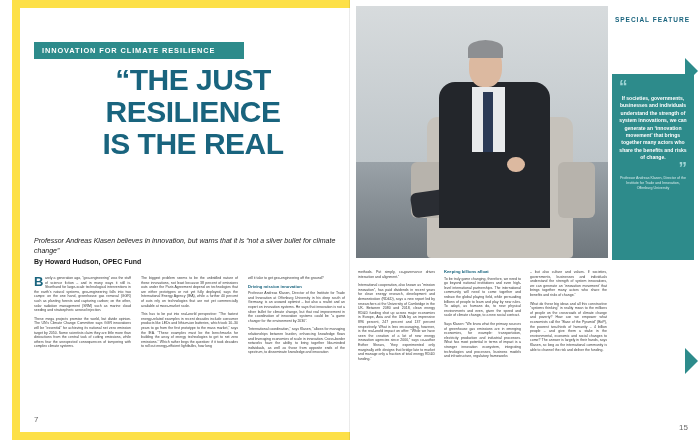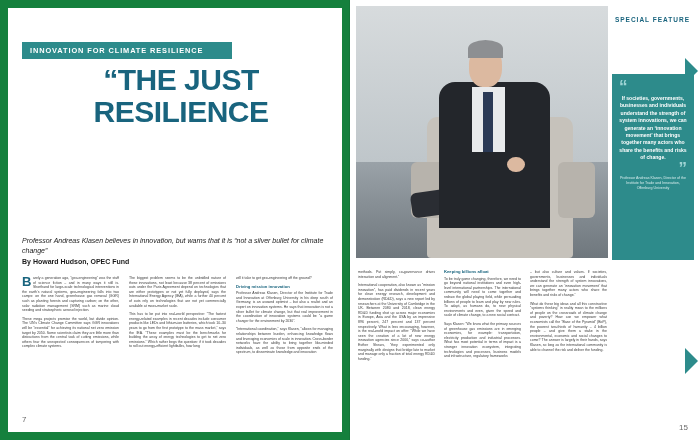--- a/index.html
+++ b/index.html
@@ -13,23 +13,23 @@
   .page {
     position: relative;
     width: 700px; height: 440px;
     background: #ffffff;
     overflow: hidden;
   }
 
   
   .left-page {
     position: absolute;
-    left: 0; top: 0;
+    left: 12px; top: 0;
     width: 350px; height: 440px;
-    background: #15803d;
+    background: #fde047;
   }
   .left-inner {
     position: absolute;
     left: 8px; top: 8px;
     width: 334px; height: 424px;
     background: #ffffff;
   }
 
   .eyebrow-bar {
     position: absolute;
@@ -277,20 +277,21 @@
   <div class="left-page">
     <div class="left-inner">
 
       <div class="eyebrow-bar">
         <span>INNOVATION FOR CLIMATE RESILIENCE</span>
       </div>
 
       <div class="headline">
         <span class="ln">“THE JUST</span>
         <span class="ln">RESILIENCE</span>
+        <span class="ln">IS THE REAL</span>
       </div>
 
       <div class="standfirst">Professor Andreas Klasen believes in innovation, but warns that it is “not a silver bullet for climate change”</div>
       <div class="byline">By Howard Hudson, OPEC Fund</div>
 
       <div class="cols">
         <div class="col">
           <p class="dropcap">Barely a generation ago, “geo-engineering” was the stuff of science fiction – and in many ways it still is. Shorthand for large-scale technological interventions in the earth’s natural systems, geo-engineering falls into two camps: on the one hand, greenhouse gas removal (GGR) such as planting forests and capturing carbon; on the other, solar radiation management (SRM) such as marine cloud seeding and stratospheric aerosol injection.</p>
           <p>These mega projects promise the world, but divide opinion. The UN’s Climate Change Committee says GGR innovations will be “essential” for achieving its national net zero emission target by 2050. Some scientists claim they are little more than distractions from the central task of cutting emissions, while others fear the unexpected consequences of tampering with complex climate systems.</p>
         </div>

